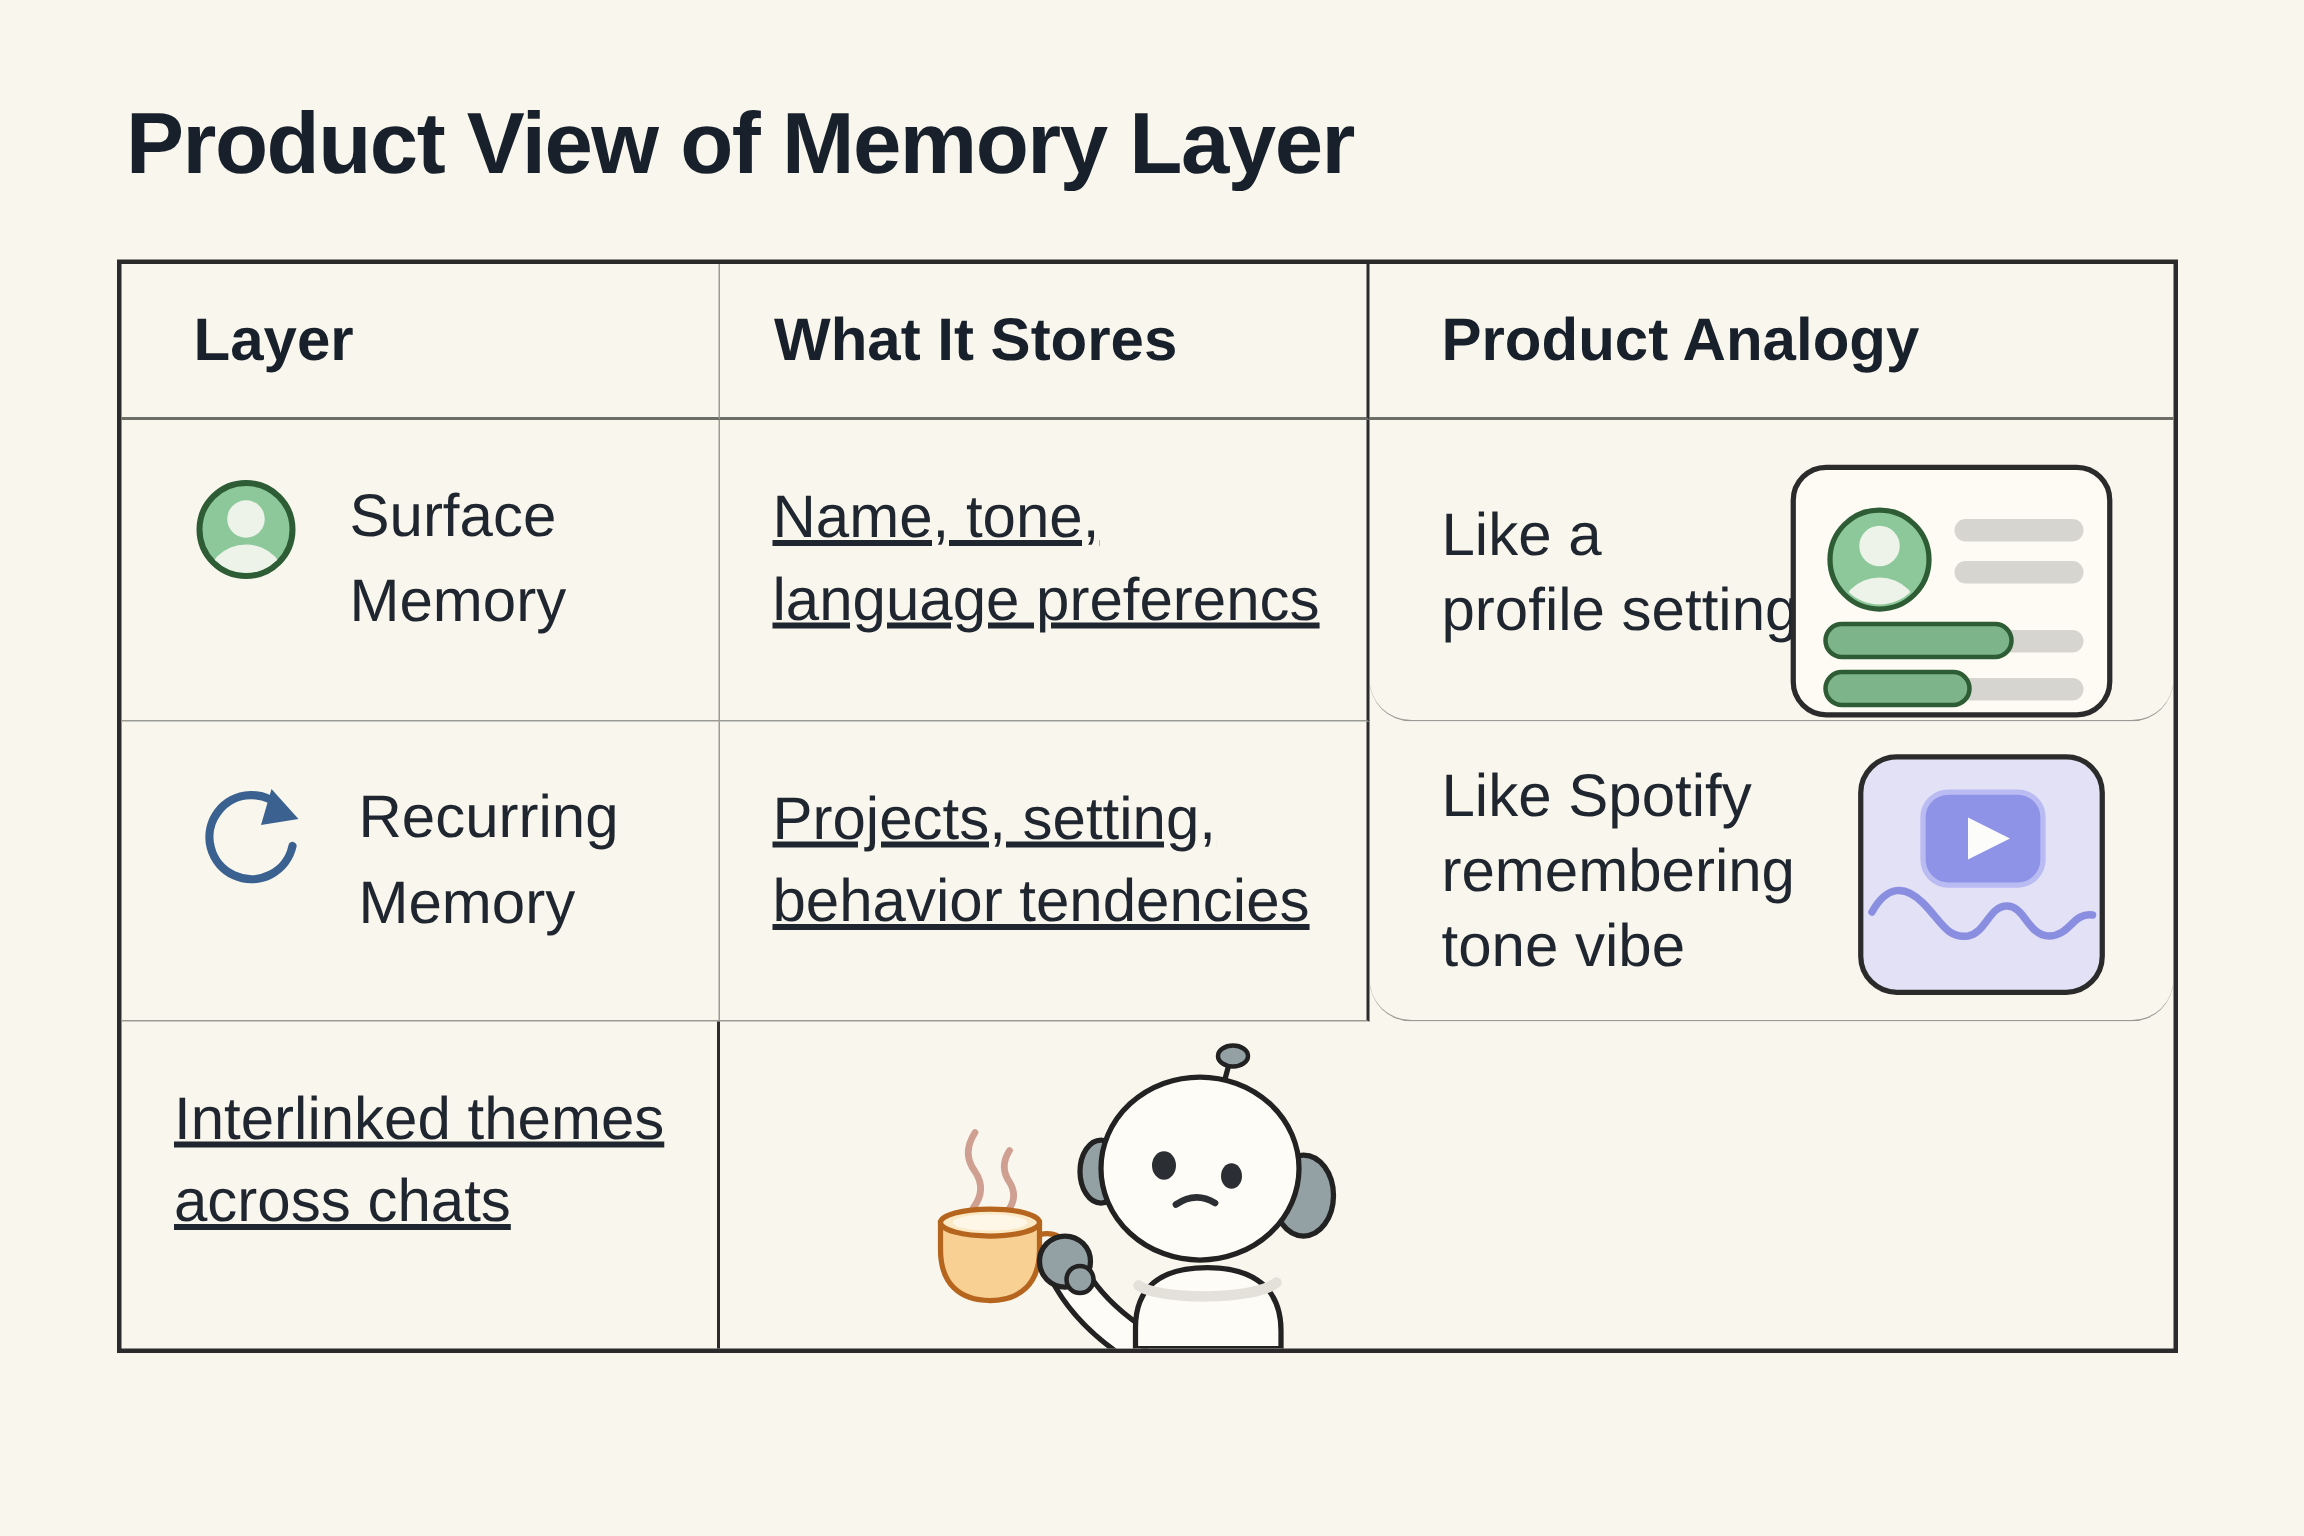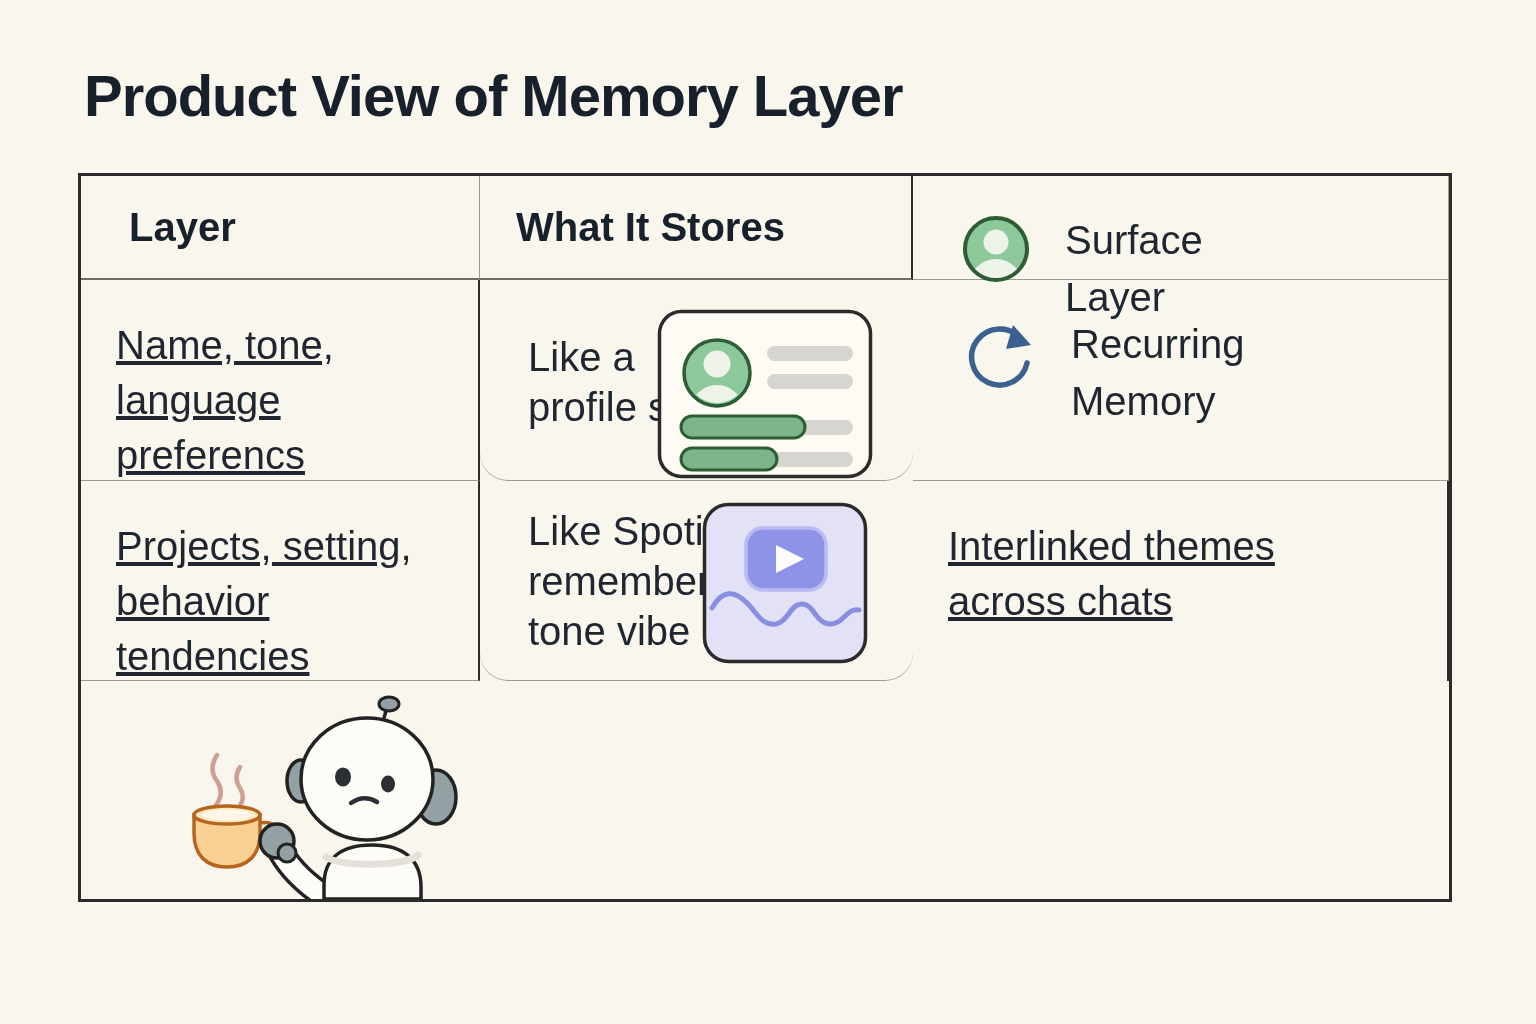--- a/index.html
+++ b/index.html
@@ -49,36 +49,39 @@
 <div class="title">Product View of Memory Layer</div>
 
 <div class="table">
 
   <div class="cell c1 hb hcell">
     <span>Layer</span>
   </div>
   <div class="cell c2 hb hcell">
     <span>What It Stores</span>
   </div>
+  <div class="cell c3 hb hcell">
+    <span>Product Analogy</span>
+  </div>
 
   <div class="cell c1 rb layer-cell r1">
     <svg class="layer-icon" width="70" height="70" viewBox="0 0 70 70">
       <defs>
           <clipPath id="avclip">
             <circle cx="35" cy="35" r="29"></circle>
           </clipPath>
         </defs>
       <circle cx="35" cy="35" r="31" style="fill:var(--green,#8cc89a);stroke:var(--green_dark,#2d5c35);stroke-width:4"></circle>
       <g clip-path="url(#avclip)">
         <circle cx="35" cy="28" r="12.5" style="fill:var(--pale_green,#eef3ea)"></circle>
         <circle cx="35" cy="72" r="27" style="fill:var(--pale_green,#eef3ea)"></circle>
       </g>
     </svg>
     <div class="layer-label">Surface
-Layer</div>
+Memory</div>
   </div>
   <div class="cell c2 rb stores-cell">Name, tone,
 language preferencs</div>
   <div class="cell c3 rb analogy-cell r1">
     <div class="analogy-text">Like a
 profile setting</div>
     <svg class="illus profile" width="216" height="170" viewBox="0 0 216 170">
       <rect x="2.5" y="2.5" width="211" height="165" rx="22" style="fill:var(--card_bg,#fdfbf3);stroke:var(--border_dark,#2b2b2b);stroke-width:3.5"></rect>
       <defs>
           <clipPath id="avclip2">

